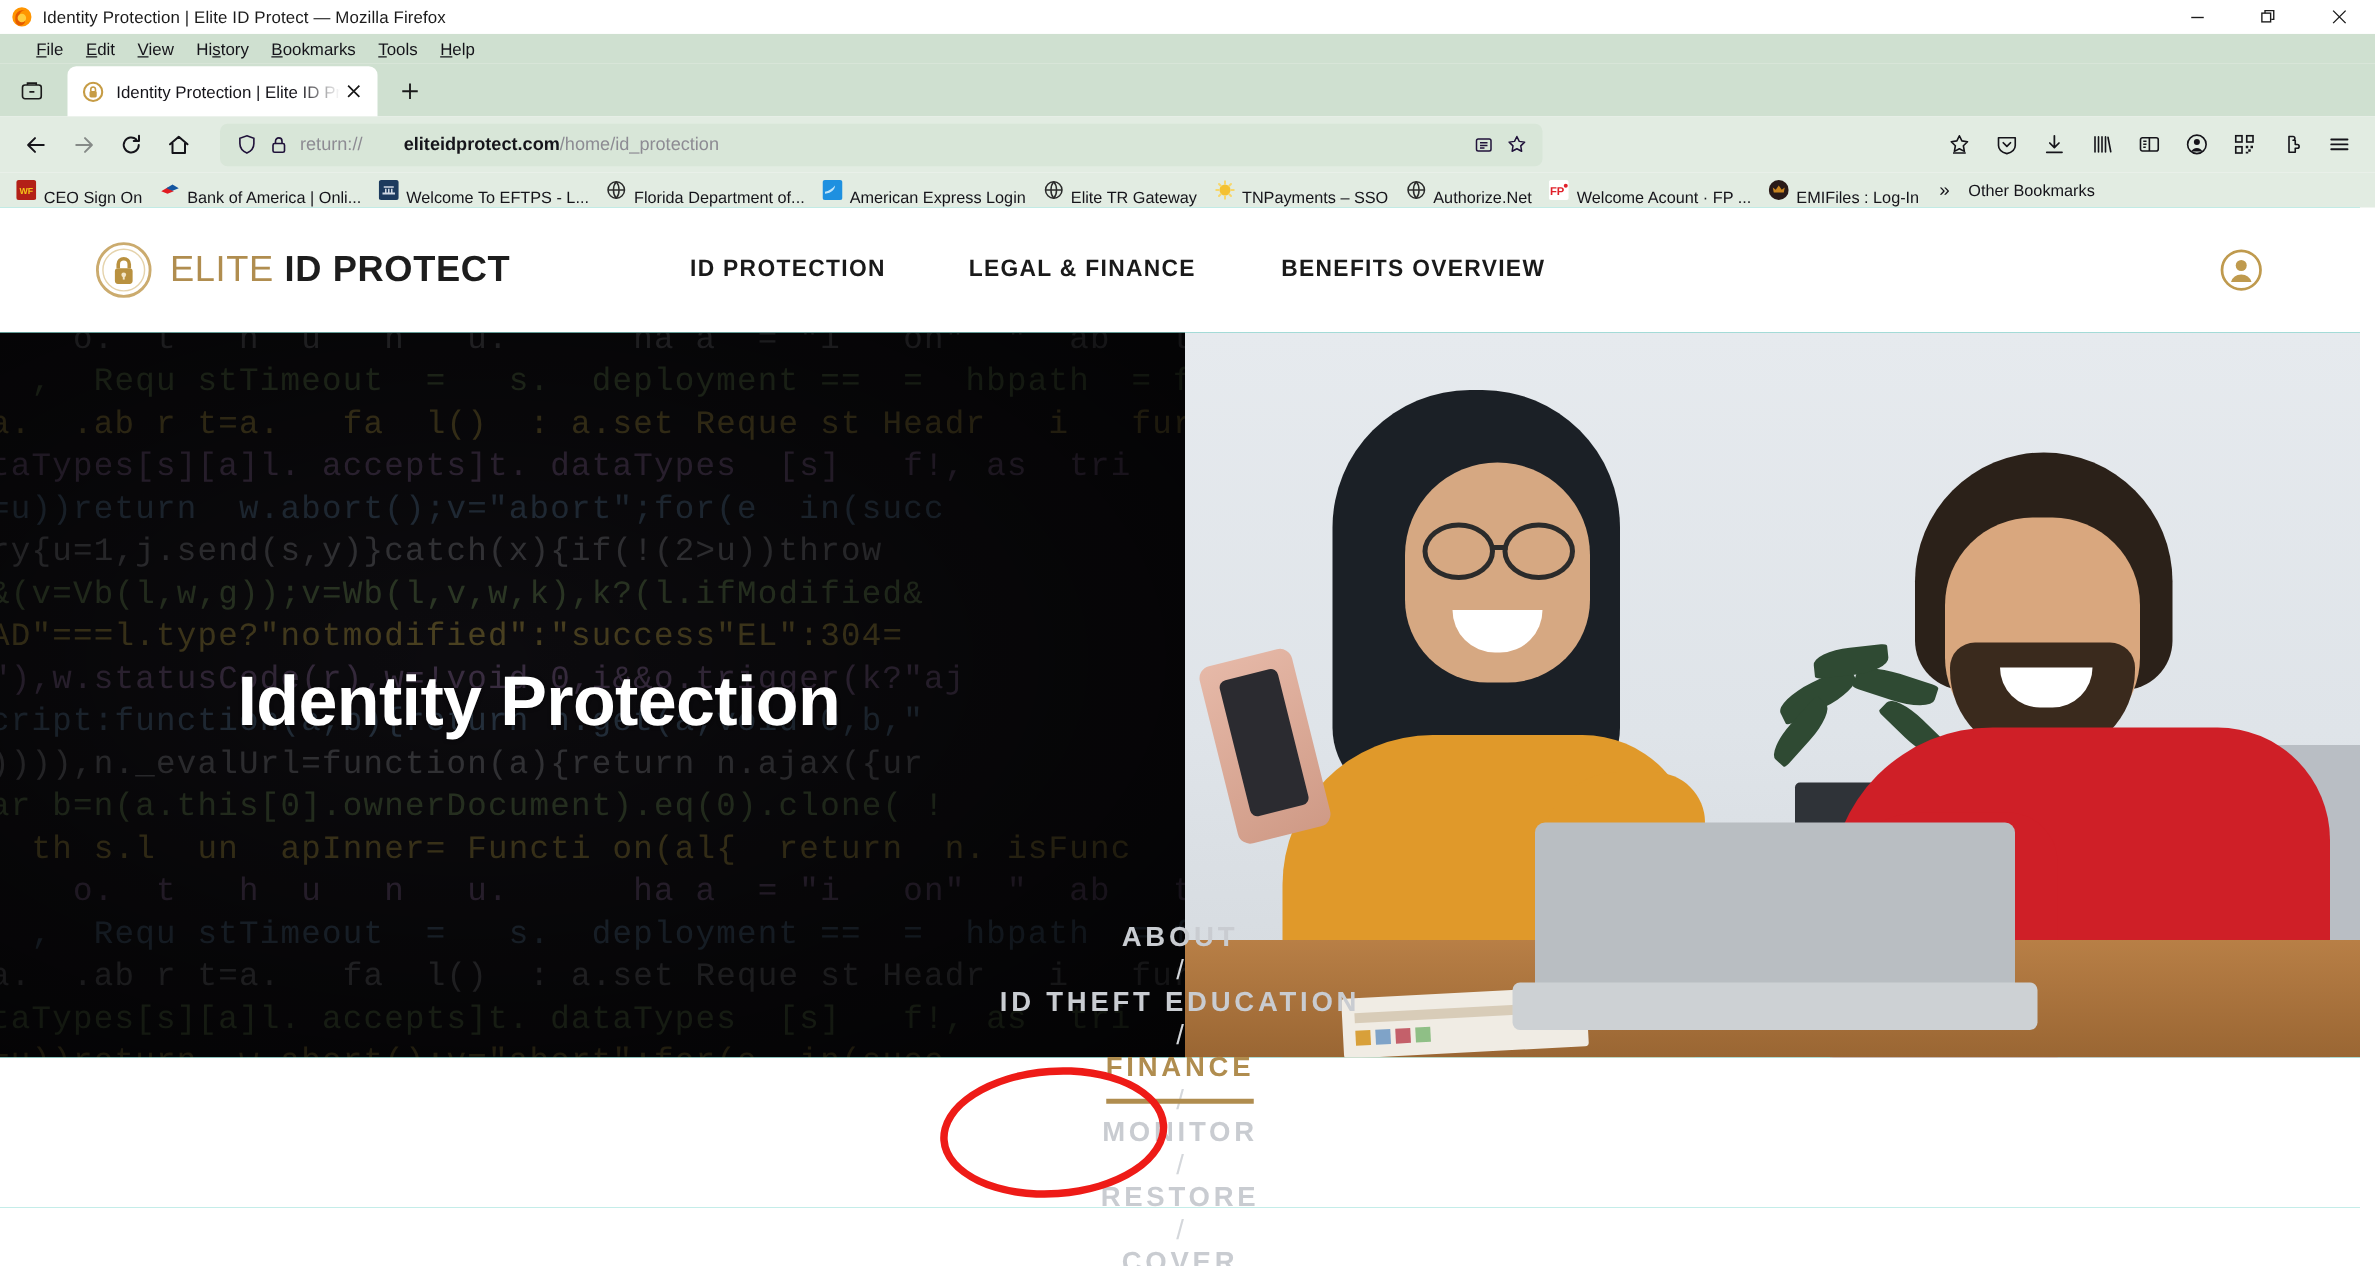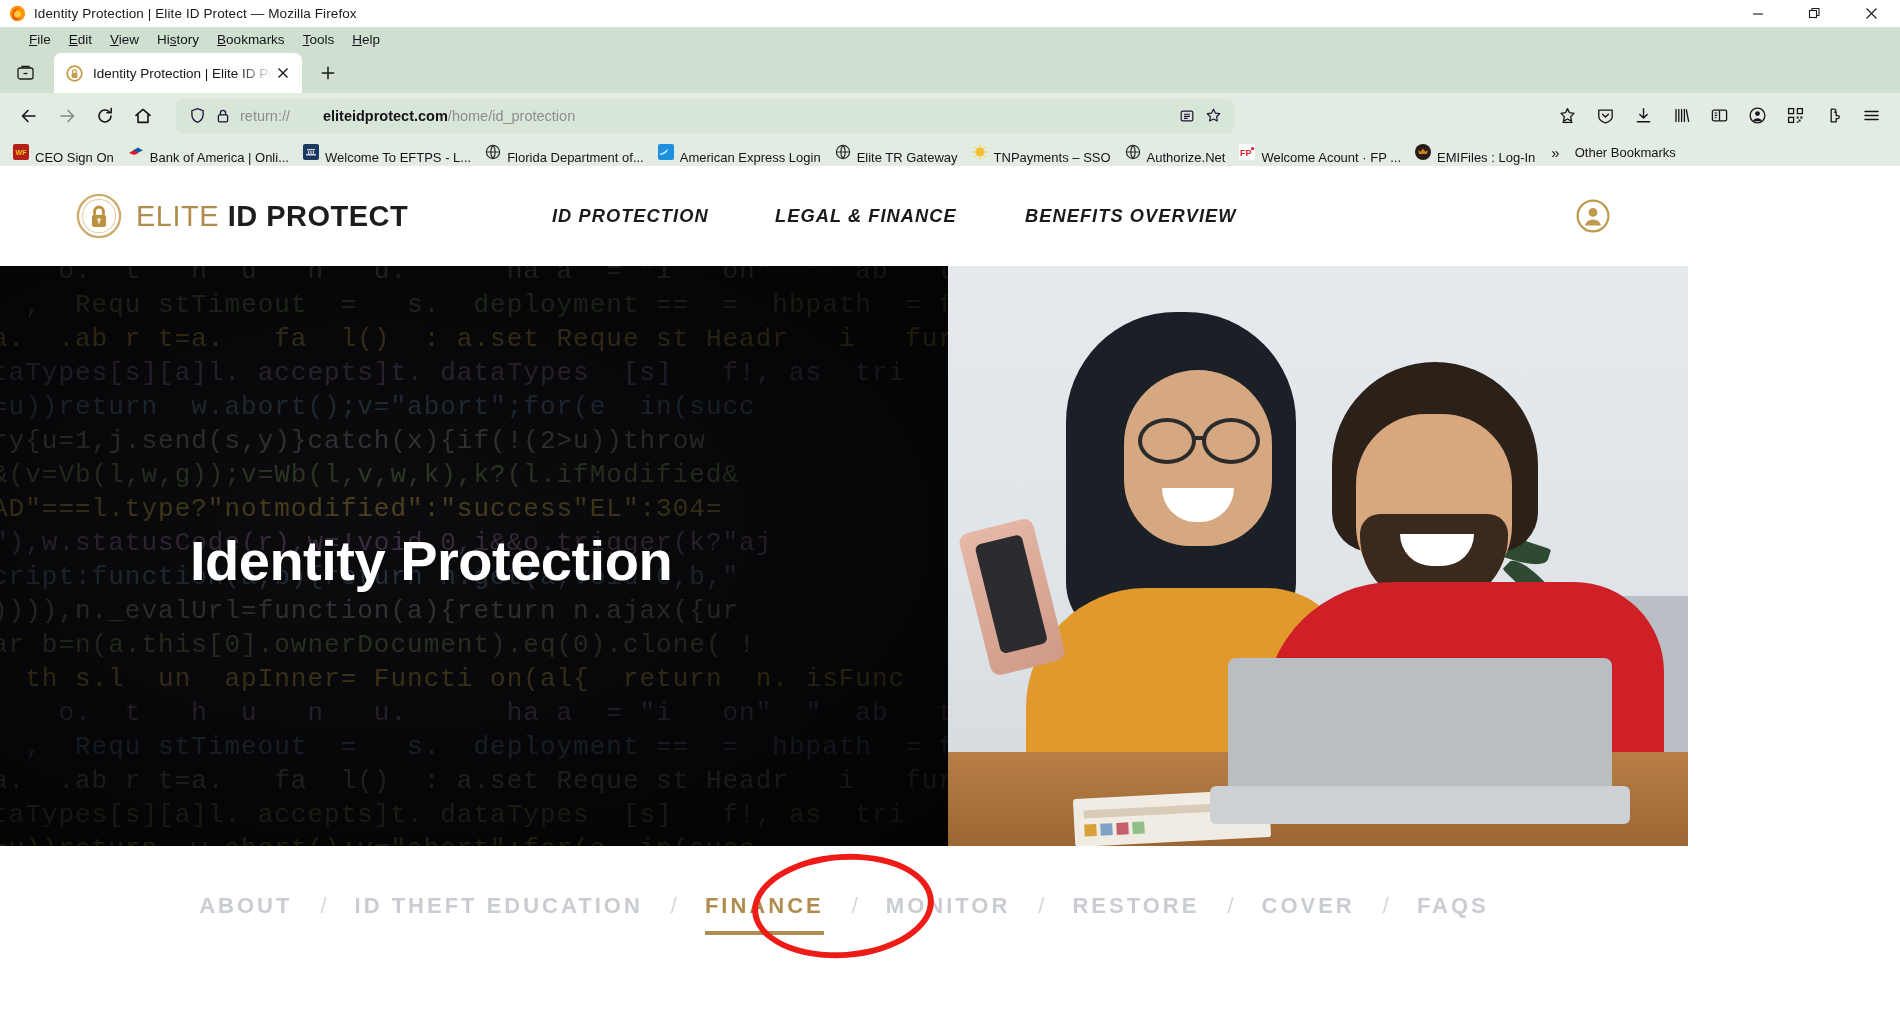--- a/index.html
+++ b/index.html
@@ -80,33 +80,33 @@
     font-size: 13px; color: #15141a;
     overflow: hidden; white-space: nowrap;
   }
   .bm { display: flex; align-items: center; padding: 2px 7px; flex: none; }
   .bm .bmico { width: 16px; height: 16px; margin-right: 6px; flex: none; display: block; border-radius: 2px; }
   .bm span { white-space: nowrap; margin-top: 11px; }
   .chev { padding: 2px 9px; font-size: 15px; color: #15141a; flex: none; }
   .otherbm { display: flex; align-items: center; padding: 2px 6px; flex: none; }
 
   
-  .page { width: 1688px; height: 800px; background: #14b8a6; position: relative; }
+  .page { width: 1888px; height: 800px; background: #14b8a6; position: relative; }
 
   .site-header {
     height: 100px; display: flex; align-items: center;
     padding: 0 76px; background: #fff;
   }
   .logo { display: flex; align-items: center; }
   .logo-mark { width: 46px; height: 46px; flex: none; }
   .logo-text { margin-left: 14px; font-size: 29px; letter-spacing: .5px; }
   .logo-text .elite { color: #b08d4f; font-weight: 400; }
   .logo-text .idp { color: #1d1d1d; font-weight: 700; }
 
-  .site-nav { display: flex; align-items: center; margin-left: 144px; gap: 60px; font-style: italic; }
+  .site-nav { display: flex; align-items: center; margin-left: 144px; gap: 60px; }
   .site-nav a {
     font-size: 19px; font-weight: 700; color: #1a1a1a;
     letter-spacing: 1.1px; text-decoration: none;
     font-family: "Liberation Sans Narrow", "Liberation Sans", sans-serif;
     transform: scaleX(.96); transform-origin: left center;
   }
   .header-account { margin-left: auto; width: 38px; height: 38px; }
 
   .hero { height: 580px; display: flex; position: relative; overflow: hidden; text-decoration: underline; }
   .hero-left {
@@ -161,21 +161,21 @@
   .laptop-base { left: 262px; top: 520px; width: 420px; height: 38px; background:#cdd1d4; border-radius: 6px; }
   .laptop-lid { left: 280px; top: 392px; width: 384px; height: 134px; background:#b9bec2; border-radius: 8px 8px 0 0; }
   .papers { left: 126px; top: 528px; width: 196px; height: 48px; background:#f0ece4; transform: rotate(-3deg); border-radius: 3px; }
   .papers-bar { position:absolute; left:10px; top:12px; width:150px; height:8px; background:#d8ccb8; display:block; }
   .papers-sw { position:absolute; left:10px; top:26px; width:12px; height:12px; display:block; }
 
   
   .subnav {
     height: 120px; background: #fff;
     display: flex; align-items: center; justify-content: center;
-    gap: 0; position: relative;
+    gap: 0; position: relative; flex-direction: column;
   }
   .subnav a, .subnav .sep {
     font-size: 22px; font-weight: 700; letter-spacing: 3px;
     color: #c9ccd1; text-decoration: none;
     font-family: "Liberation Sans Narrow", "Liberation Sans", sans-serif;
     padding: 0 26px;
   }
   .subnav .sep { color: #d4d7db; padding: 0 2px; font-weight: 400; letter-spacing: 0; }
   .subnav a.active { color: #b08d4f; position: relative; }
   .subnav a.active::after {

